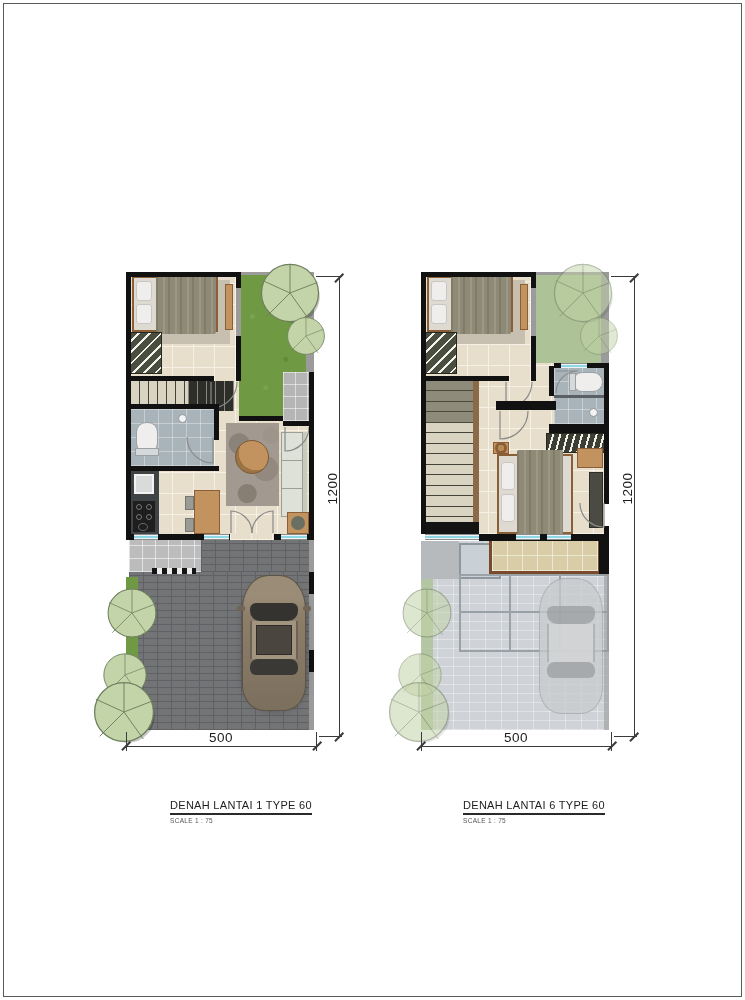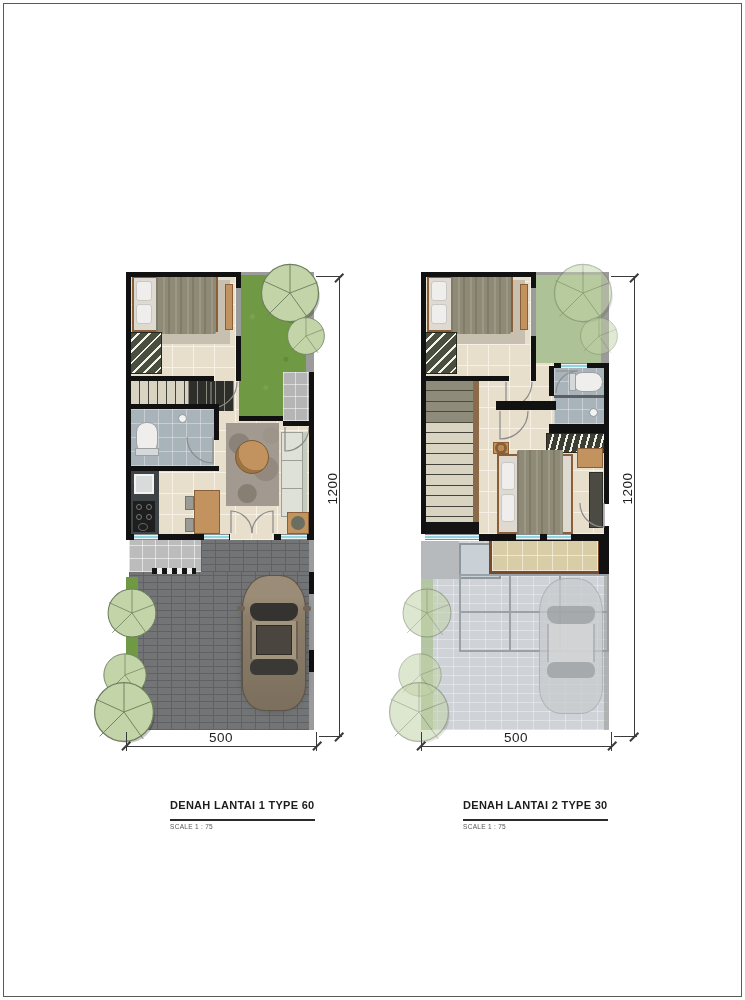--- a/index.html
+++ b/index.html
@@ -52,21 +52,21 @@
     repeating-linear-gradient(0deg, rgba(255,255,255,.35) 0 1px, transparent 1px 9px),
     repeating-linear-gradient(90deg, rgba(255,255,255,.35) 0 1px, transparent 1px 16px);}
   .balc{background-color:var(--balcony);background-image:
     repeating-linear-gradient(0deg, rgba(255,255,255,.5) 0 1px, transparent 1px 15px),
     repeating-linear-gradient(90deg, rgba(255,255,255,.5) 0 1px, transparent 1px 15px);
     border:3px solid var(--balcony-edge);border-top:none;box-sizing:border-box;}
   .dimline{background:var(--dim);}
   .tick{background:var(--dim);height:1.5px;width:12px;transform:rotate(-45deg);}
   .dimtxt{color:var(--text);font-size:13.5px;text-align:center;letter-spacing:.5px;}
   .plan{position:absolute;width:190px;height:458px;}
-  .title{color:var(--text);font-size:11px;font-weight:bold;letter-spacing:.3px;border-bottom:2px solid #2a2a2a;padding-bottom:8px;display:inline-block;white-space:nowrap;}
+  .title{color:var(--text);font-size:11px;font-weight:normal;letter-spacing:.3px;border-bottom:2px solid #2a2a2a;padding-bottom:2px;display:inline-block;white-space:nowrap;}
   .scale{color:var(--muted);font-size:6.5px;letter-spacing:.3px;margin-top:2px;}
   svg{display:block;}
 </style>
 </head>
 <body>
 
 <div class="sheet">
 
 <div class="plan" style="left:122px;top:268px;">
 
@@ -315,17 +315,17 @@
   <i class="abs tick" style="left:207px;top:5px;"></i>
   <i class="abs tick" style="left:207px;top:464px;"></i>
   <i class="abs dimtxt" style="left:185px;top:209px;width:42px;transform:rotate(-90deg);">1200</i>
 </div>
 
 <div class="abs" style="left:166px;top:791px;">
   <span class="title">DENAH LANTAI 1 TYPE 60</span>
   <div class="scale">SCALE 1 :  75</div>
 </div>
 <div class="abs" style="left:459px;top:791px;">
-  <span class="title">DENAH LANTAI 2 TYPE 30</span>
+  <span class="title">DENAH LANTAI 6 TYPE 60</span>
   <div class="scale">SCALE 1 :  75</div>
 </div>
 
 </div>
 
 </body></html>

